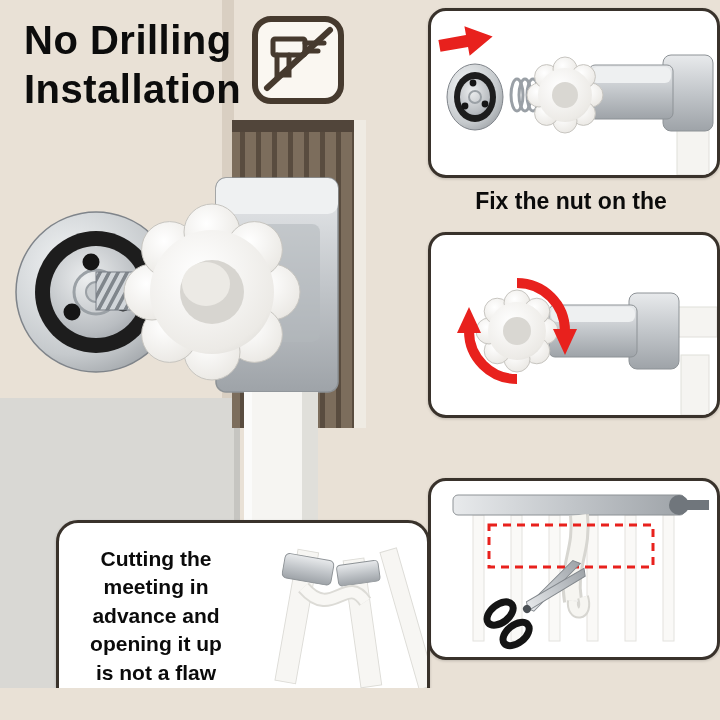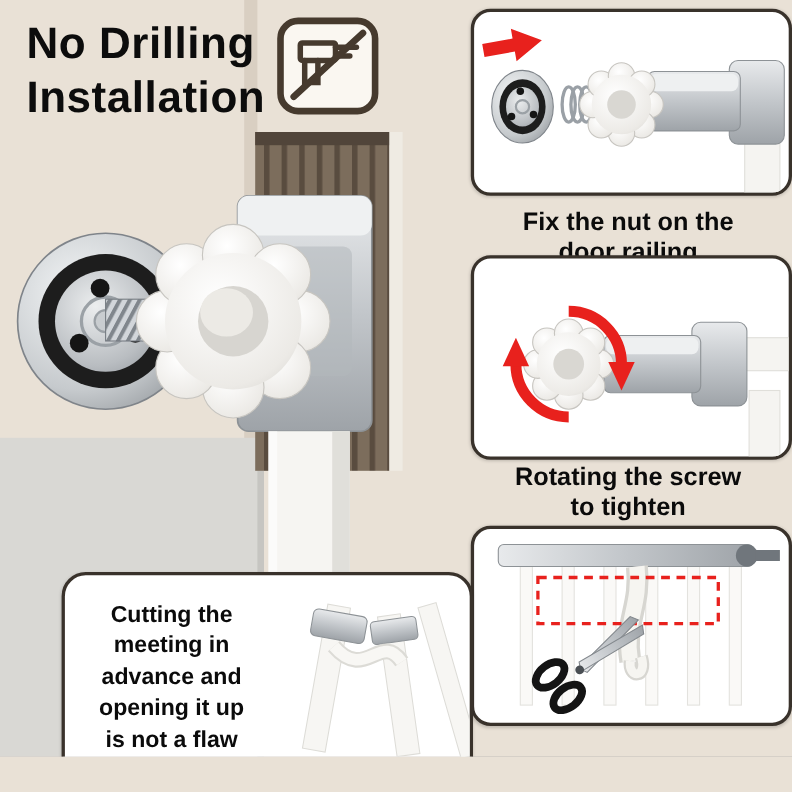--- a/index.html
+++ b/index.html
@@ -171,21 +171,20 @@
         <circle cx="44" cy="86" r="6" fill="none" stroke="#9ba1a6" stroke-width="2"></circle>
         <circle cx="42" cy="72" r="3.4" fill="#151515"></circle>
           <circle cx="34" cy="95" r="3.4" fill="#151515"></circle>
           <circle cx="54" cy="93" r="3.4" fill="#151515"></circle>
       </g>
       <polygon points="8,24 36,24 36,15 62,30 36,45 36,36 8,36" fill="#e8211d" transform="rotate(-10 36 30)"></polygon>
     </svg>
   </div>
   <div class="caption caption1">
     <div>Fix the nut on the</div>
-    <div>door railing</div>
   </div>
 
   <div class="panel panel2">
     <svg width="286" height="180" viewBox="0 0 286 180">
       <rect x="244" y="72" width="42" height="30" fill="#f5f4f1" stroke="#e0dfda"></rect>
       <rect x="250" y="120" width="28" height="60" fill="#f5f4f1" stroke="#e0dfda"></rect>
       <rect x="198" y="58" width="50" height="76" rx="8" fill="url(#silverV)" stroke="#8d9296"></rect>
       <rect x="118" y="70" width="88" height="52" rx="6" fill="url(#silverV)" stroke="#8d9296"></rect>
       <rect x="120" y="72" width="84" height="15" rx="6" fill="#eef0f1"></rect>
       <g>
@@ -200,24 +199,20 @@
         <circle cx="86" cy="96" r="29" fill="url(#knobG)"></circle>
           <circle cx="86" cy="96" r="14" fill="#d9d7d2"></circle>
       </g>
       <g>
         <path d="M 86 48 A 48 48 0 0 1 134 96" fill="none" stroke="#e8211d" stroke-width="10"></path>
         <polygon points="122,94 146,94 134,120" fill="#e8211d"></polygon>
         <path d="M 86 144 A 48 48 0 0 1 38 96" fill="none" stroke="#e8211d" stroke-width="10"></path>
         <polygon points="26,98 50,98 38,72" fill="#e8211d"></polygon>
       </g>
     </svg>
-  </div>
-  <div class="caption caption2">
-    <div>Rotating the screw</div>
-    <div>to tighten</div>
   </div>
 
   <div class="panel panel3">
     <svg width="286" height="176" viewBox="0 0 286 176">
       <g>
         <rect x="42" y="34" width="11" height="126" fill="#faf9f7" stroke="#e3e2de"></rect>
         <rect x="80" y="34" width="11" height="126" fill="#faf9f7" stroke="#e3e2de"></rect>
         <rect x="118" y="34" width="11" height="126" fill="#faf9f7" stroke="#e3e2de"></rect>
         <rect x="156" y="34" width="11" height="126" fill="#faf9f7" stroke="#e3e2de"></rect>
         <rect x="194" y="34" width="11" height="126" fill="#faf9f7" stroke="#e3e2de"></rect>

